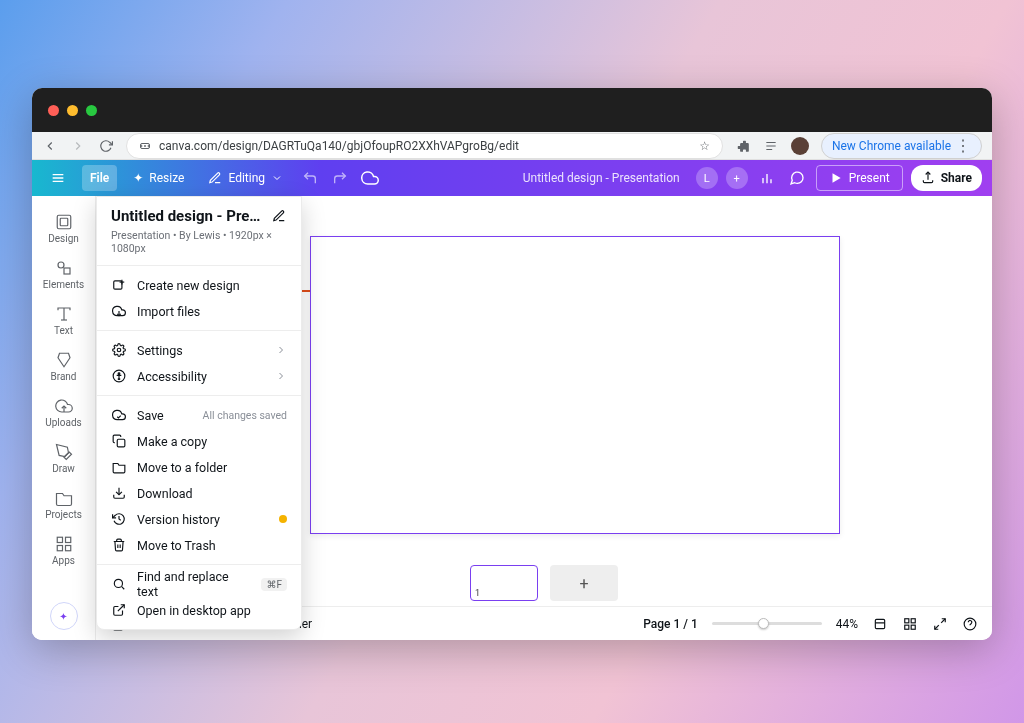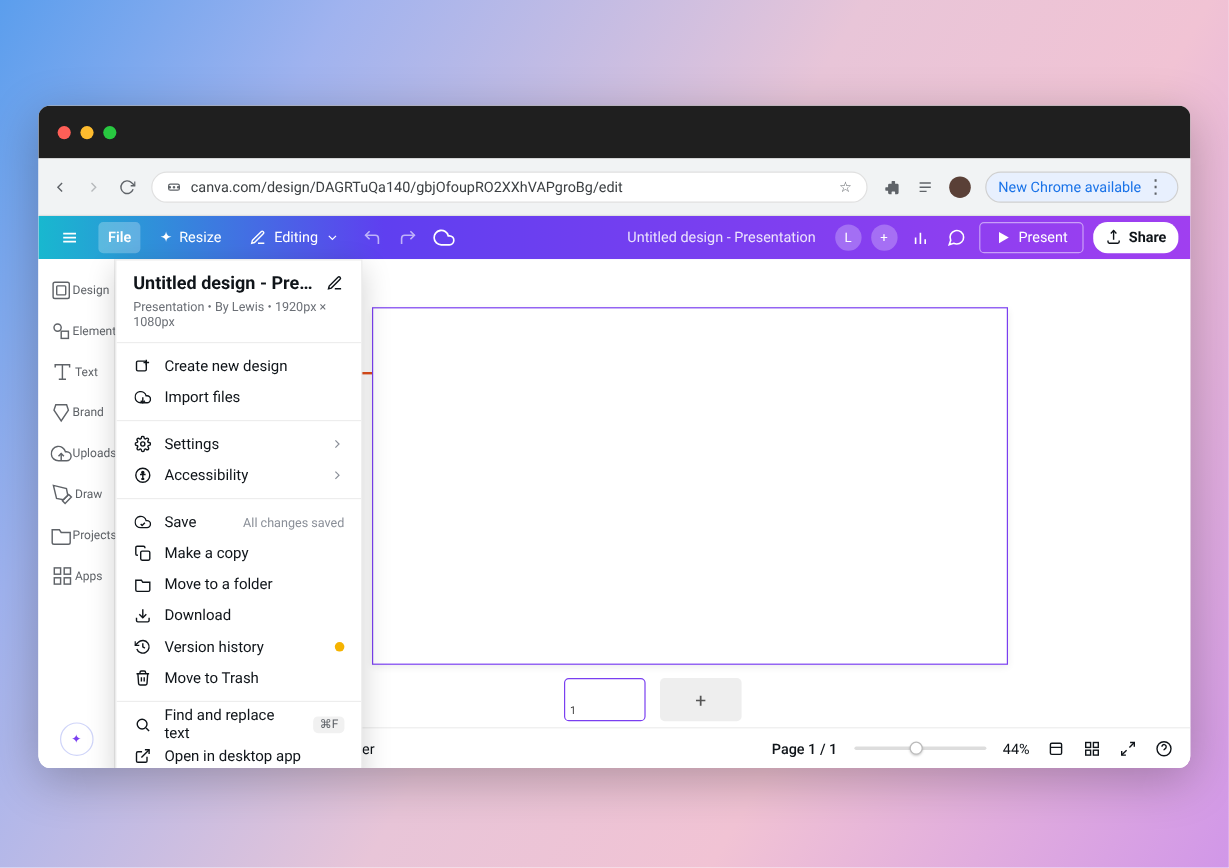--- a/index.html
+++ b/index.html
@@ -15,21 +15,21 @@
     display: flex; flex-direction: column;
   }
   .titlebar {
     height: 44px; background: #1f1f1f; display: flex; align-items: center; padding: 0 16px;
   }
   .dots { display: flex; gap: 8px; }
   .dot { width: 11px; height: 11px; border-radius: 50%; }
   .dot.red { background: #ff5f57; } .dot.yellow { background: #febc2e; } .dot.green { background: #28c840; }
 
   .addrbar {
-    height: 48px; background: #f1f3f4; display: flex; align-items: center; color: #3c4043;
+    height: 28px; background: #f1f3f4; display: flex; align-items: center; color: #3c4043;
     padding: 0 10px; gap: 12px; font-size: 12px; border-bottom: 1px solid #e0e0e0;
   }
   .addr-icon { width: 16px; height: 16px; display:flex; align-items:center; justify-content:center; color:#5f6368; }
   .urlbox {
     flex: 1; height: 26px; background: #fff; border-radius: 13px; border:1px solid #e0e0e0;
     display: flex; align-items: center; padding: 0 12px; gap: 8px; color:#3c4043;
   }
   .urlbox .star { margin-left: auto; color:#5f6368; }
   .addr-right { display: flex; align-items: center; gap: 12px; }
   .avatar-sm { width: 18px; height: 18px; border-radius: 50%; background: #5a4037; }
@@ -52,21 +52,21 @@
   .tb-icon { width:22px; height:22px; display:flex; align-items:center; justify-content:center; }
   .present { border:1px solid rgba(255,255,255,0.5); border-radius:4px; height:26px; padding:0 12px; display:flex; align-items:center; gap:6px; }
   .share { background:#fff; color:#0f1419; height:26px; border-radius:12px; padding:0 10px; display:flex; align-items:center; gap:6px; font-weight:700; }
 
   
   .app-body { flex:1; display:flex; position:relative; background:#fff; min-height:0; }
   .left-rail {
     width: 64px; background:#fff; border-right:1px solid #ededed;
     display:flex; flex-direction:column; align-items:center; padding-top: 10px; gap: 2px; font-size:10px; color:#5f6368;
   }
-  .rail-item { width:44px; display:flex; flex-direction:row; align-items:center; gap:1px; padding:6px 0; cursor:pointer; }
+  .rail-item { width:44px; display:flex; flex-direction:column; align-items:center; gap:1px; padding:6px 0; cursor:pointer; }
   .rail-icon { width:20px; height:20px; display:flex; align-items:center; justify-content:center; }
   .rail-magic { margin-top:auto; margin-bottom:10px; width:28px; height:28px; border-radius:50%; border:1px solid #d0d5f9; display:flex; align-items:center; justify-content:center; color:#7a3ff0; }
 
   
   .file-menu {
     position:absolute; top:0; left:0px; width:206px; background:#fff; border-radius:0 0 8px 8px;
     box-shadow: 0 8px 24px rgba(0,0,0,0.18); border:1px solid #ebebeb; font-size:12.5px; color:#0f1419;
     z-index:5; overflow:hidden;
   }
   .fm-header { padding: 10px 14px 10px 14px; }

